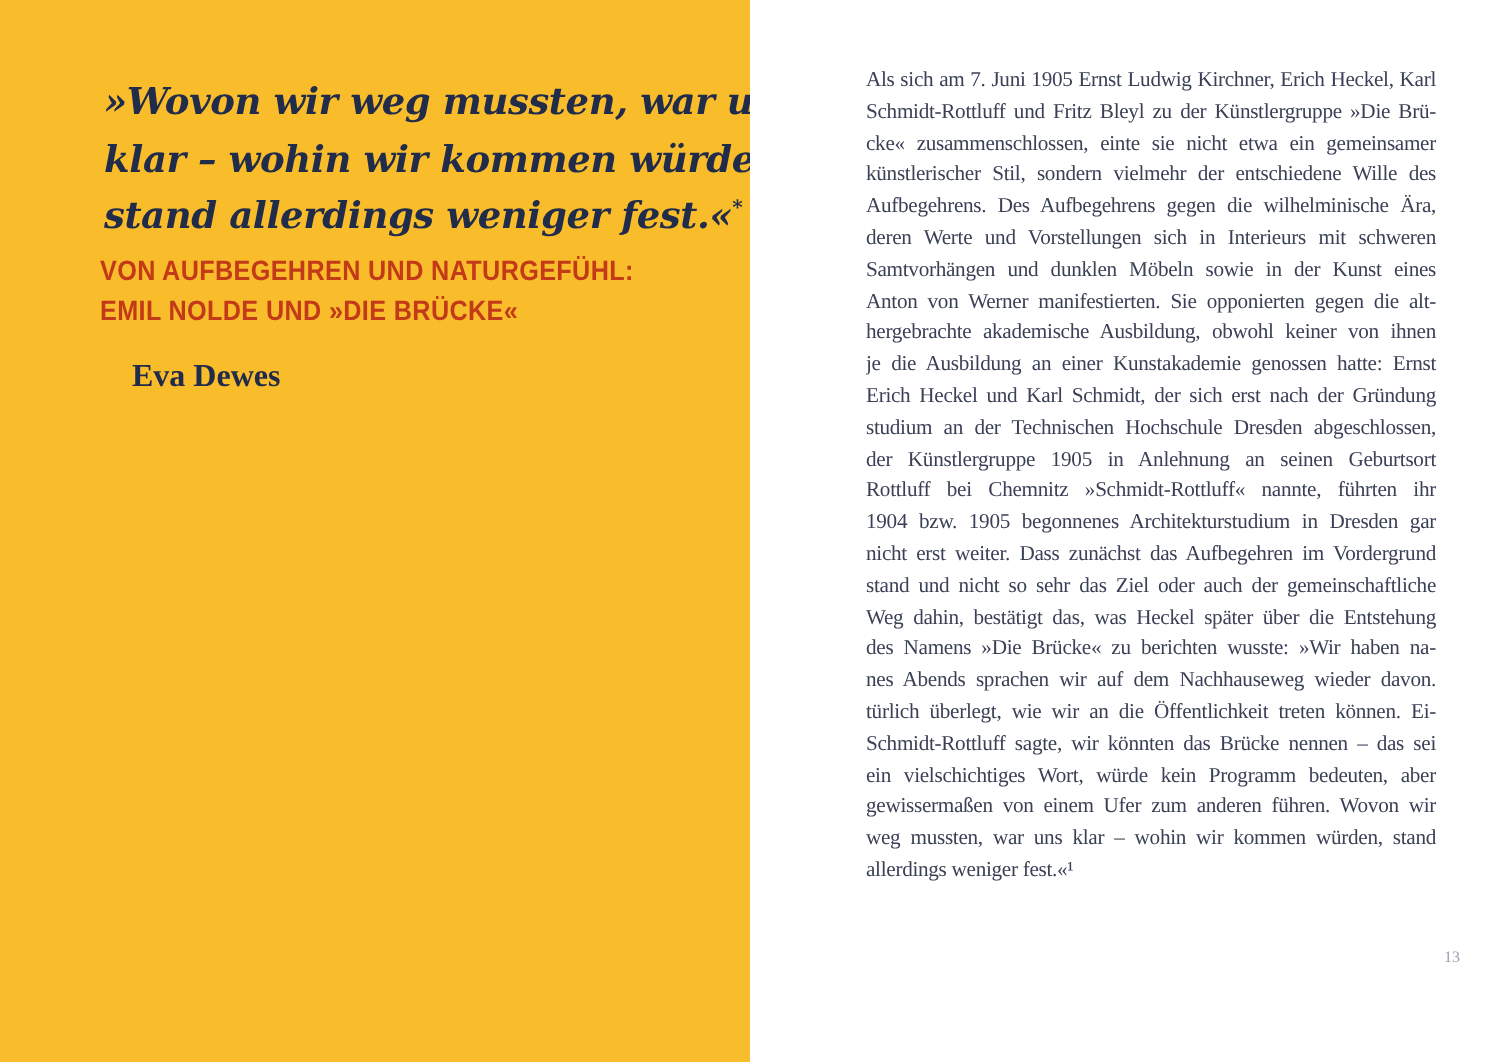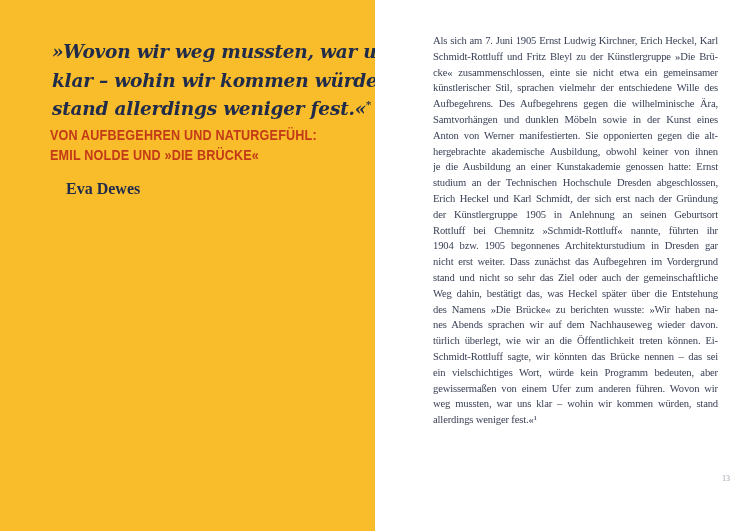--- a/index.html
+++ b/index.html
@@ -127,28 +127,29 @@
     <div class="author">Eva Dewes</div>
 
   </div>
 
   <div class="right-page">
 
     <div class="body-col">
         <div class="bodyline">Als sich am 7. Juni 1905 Ernst Ludwig Kirchner, Erich Heckel, Karl</div>
         <div class="bodyline">Schmidt-Rottluff und Fritz Bleyl zu der Künstlergruppe »Die Brü-</div>
         <div class="bodyline">cke« zusammenschlossen, einte sie nicht etwa ein gemeinsamer</div>
-        <div class="bodyline">künstlerischer Stil, sprachen vielmehr der entschiedene Wille des</div>
+        <div class="bodyline">künstlerischer Stil, sondern vielmehr der entschiedene Wille des</div>
         <div class="bodyline">Aufbegehrens. Des Aufbegehrens gegen die wilhelminische Ära,</div>
+        <div class="bodyline">deren Werte und Vorstellungen sich in Interieurs mit schweren</div>
         <div class="bodyline">Samtvorhängen und dunklen Möbeln sowie in der Kunst eines</div>
         <div class="bodyline">Anton von Werner manifestierten. Sie opponierten gegen die alt-</div>
         <div class="bodyline">hergebrachte akademische Ausbildung, obwohl keiner von ihnen</div>
         <div class="bodyline">je die Ausbildung an einer Kunstakademie genossen hatte: Ernst</div>
+        <div class="bodyline">Erich Heckel und Karl Schmidt, der sich erst nach der Gründung</div>
         <div class="bodyline">studium an der Technischen Hochschule Dresden abgeschlossen,</div>
-        <div class="bodyline">Erich Heckel und Karl Schmidt, der sich erst nach der Gründung</div>
         <div class="bodyline">der Künstlergruppe 1905 in Anlehnung an seinen Geburtsort</div>
         <div class="bodyline">Rottluff bei Chemnitz »Schmidt-Rottluff« nannte, führten ihr</div>
         <div class="bodyline">1904 bzw. 1905 begonnenes Architekturstudium in Dresden gar</div>
         <div class="bodyline">nicht erst weiter. Dass zunächst das Aufbegehren im Vordergrund</div>
         <div class="bodyline">stand und nicht so sehr das Ziel oder auch der gemeinschaftliche</div>
         <div class="bodyline">Weg dahin, bestätigt das, was Heckel später über die Entstehung</div>
         <div class="bodyline">des Namens »Die Brücke« zu berichten wusste: »Wir haben na-</div>
         <div class="bodyline">nes Abends sprachen wir auf dem Nachhauseweg wieder davon.</div>
         <div class="bodyline">türlich überlegt, wie wir an die Öffentlichkeit treten können. Ei-</div>
         <div class="bodyline">Schmidt-Rottluff sagte, wir könnten das Brücke nennen – das sei</div>

